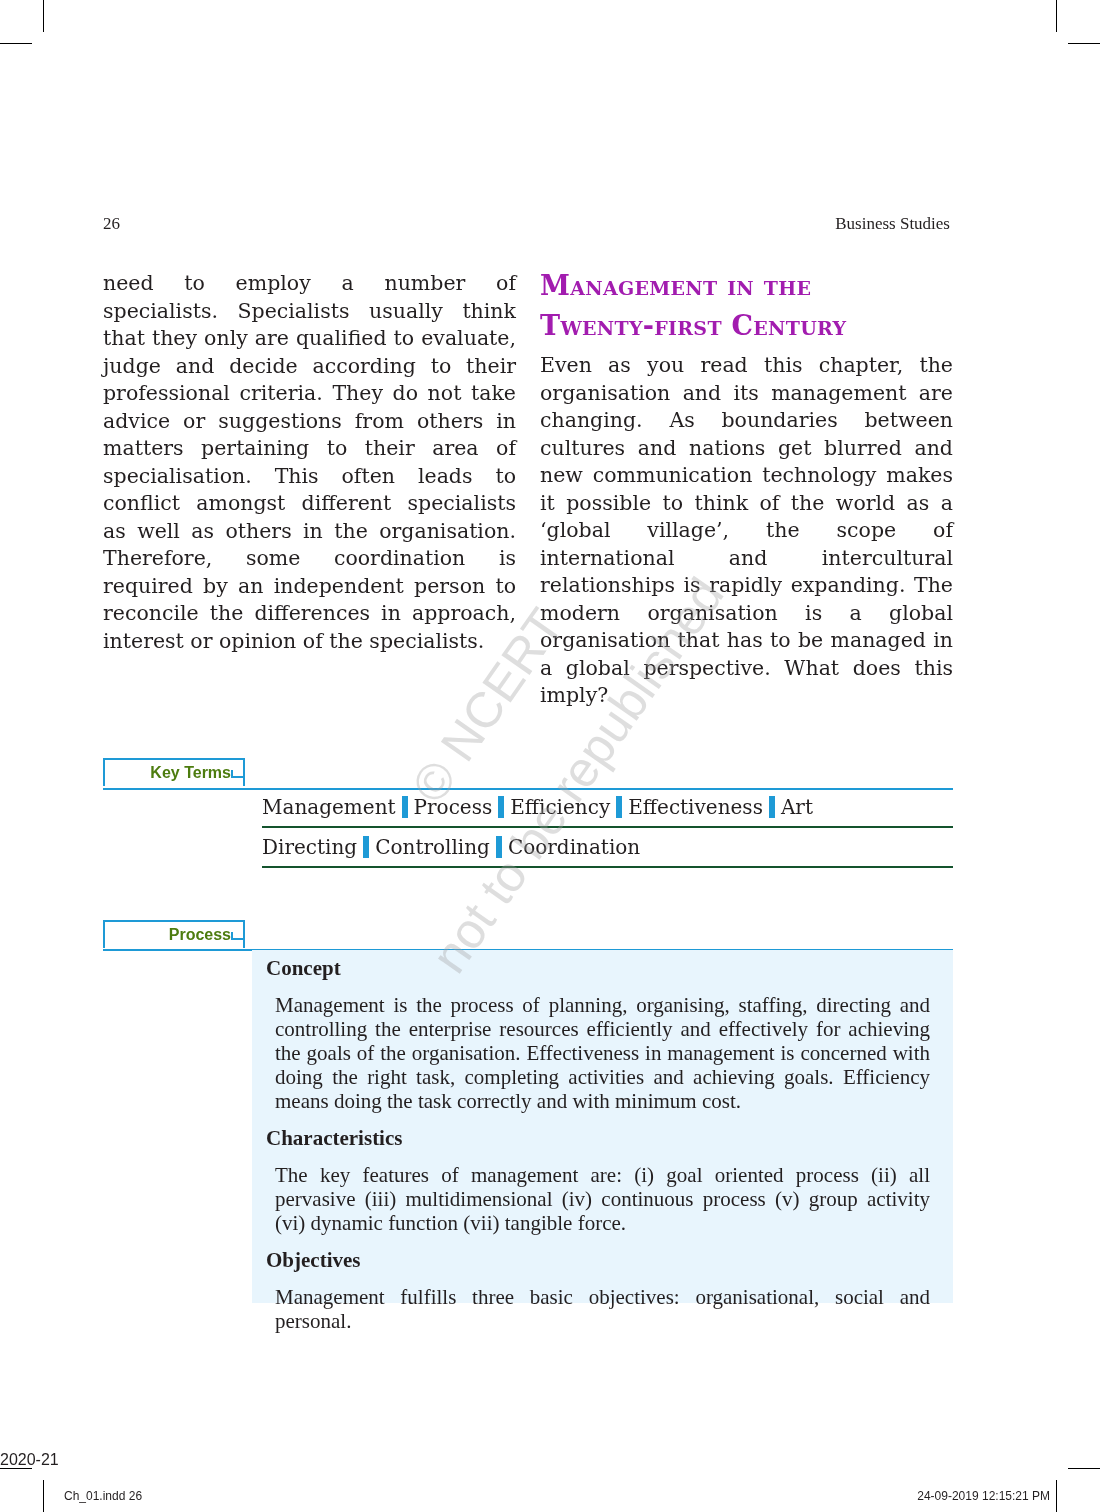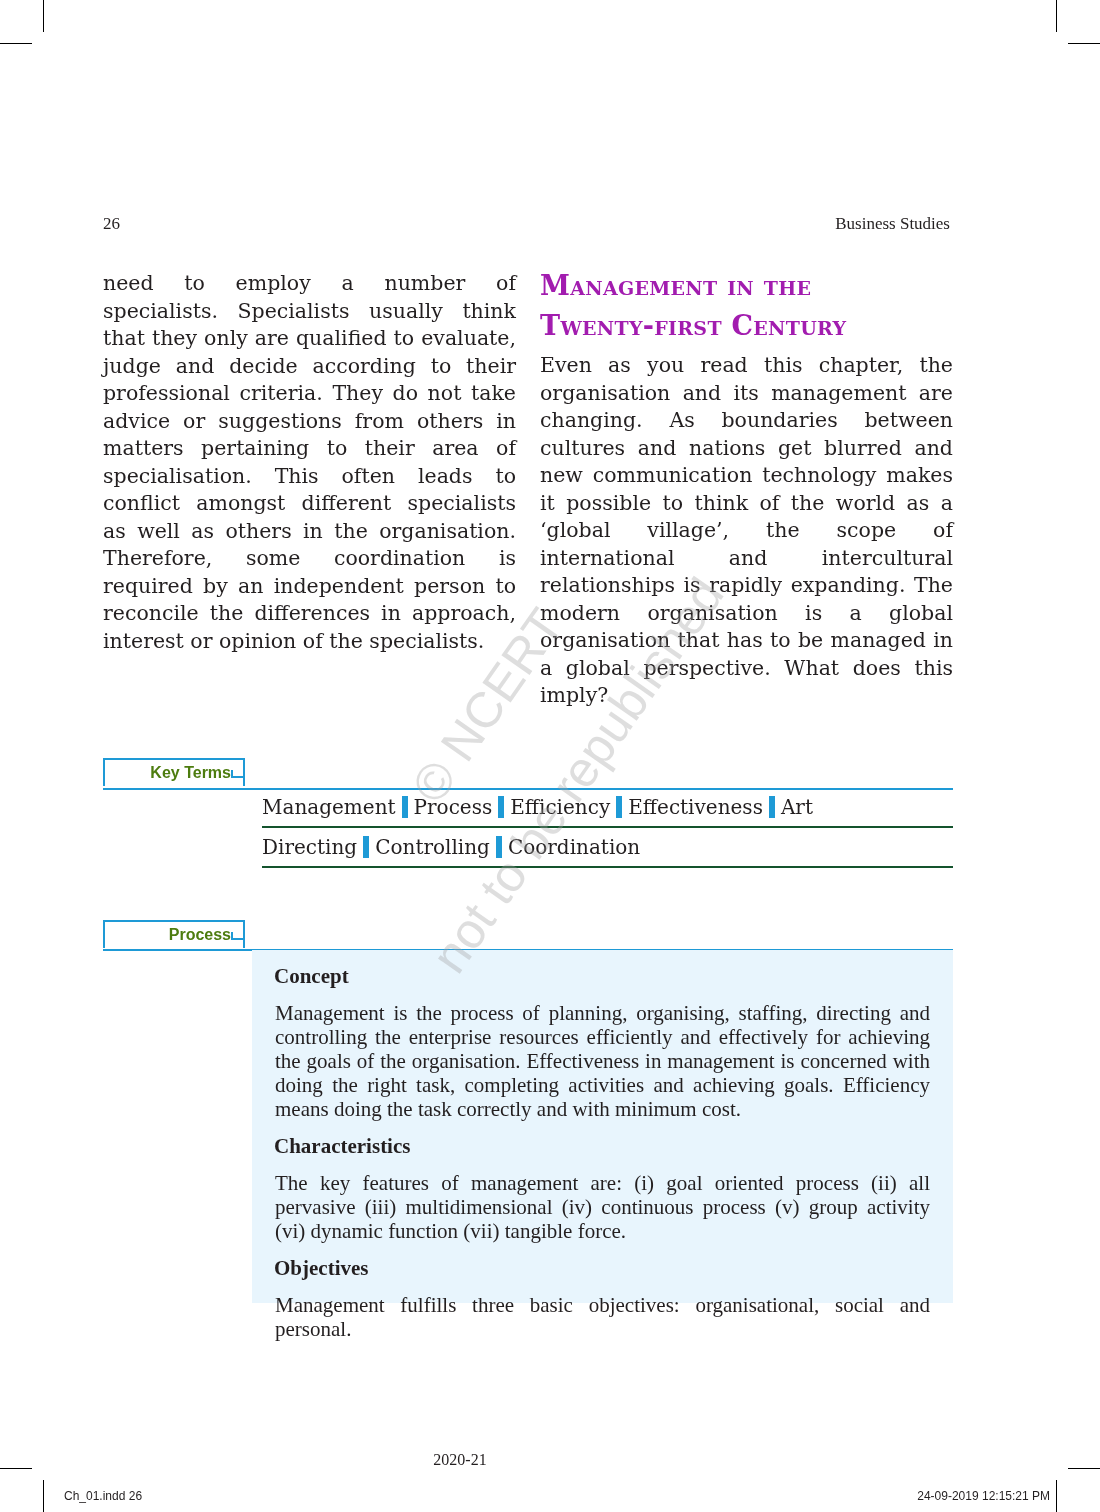--- a/index.html
+++ b/index.html
@@ -39,23 +39,23 @@
   .label-rule { position: absolute; left: 103px; width: 850px; height: 2px; background: #1e9ad6; }
   .terms { position: absolute; left: 262px; width: 691px; }
   .terms-row { height: 38px; border-bottom: 2px solid #14532d; display: flex; align-items: center; font-size: 20px; }
   .term { white-space: nowrap; }
   .sep { display: inline-block; width: 6px; height: 22px; background: #1e9ad6; margin: 0 6px; vertical-align: middle; }
   .summary-box {
     position: absolute; left: 252px; top: 950px; width: 701px; height: 353px;
     background: #e8f5fd; box-sizing: border-box; padding: 2px 10px 0 10px;
     font-family: "Liberation Serif", serif; font-size: 21px; line-height: 24px;
   }
-  .summary-box h4 { margin: 12px; font-weight: bold; font-size: 21px; }
+  .summary-box h4 { margin: 4px; font-weight: bold; font-size: 21px; }
   .summary-box p { margin: 13px; text-align: justify; }
-  .footer-year { position: absolute; left: 0; width: 920px; top: 1451px; text-align: center; font-family: Liberation Serif, serif; font-size: 16px; }
+  .footer-year { position: absolute; left: 0; width: 920px; top: 1451px; text-align: left; font-family: Liberation Sans, sans-serif; font-size: 16px; }
   .slug-left { position: absolute; left: 64px; top: 1489px; font-family: "Liberation Sans", sans-serif; font-size: 12px; }
   .slug-right { position: absolute; right: 50px; top: 1489px; font-family: "Liberation Sans", sans-serif; font-size: 12px; }
 </style>
 </head>
 <body>
 
 <div class="crop" style="left:43px;top:0;width:1px;height:32px;"></div>
 <div class="crop" style="left:0;top:43px;width:32px;height:1px;"></div>
 <div class="crop" style="left:1056px;top:0;width:1px;height:32px;"></div>
 <div class="crop" style="left:1068px;top:43px;width:32px;height:1px;"></div>

